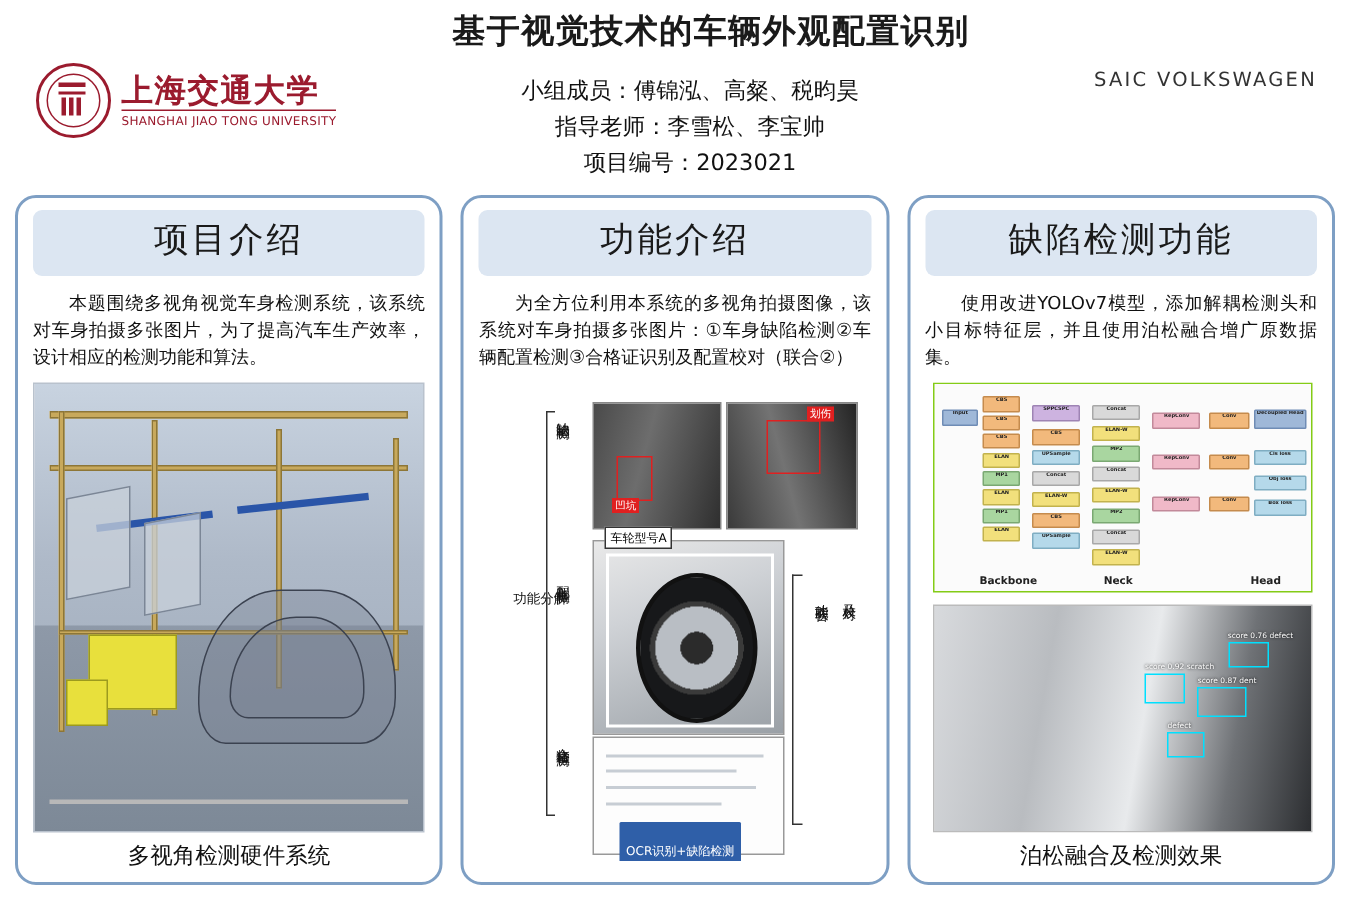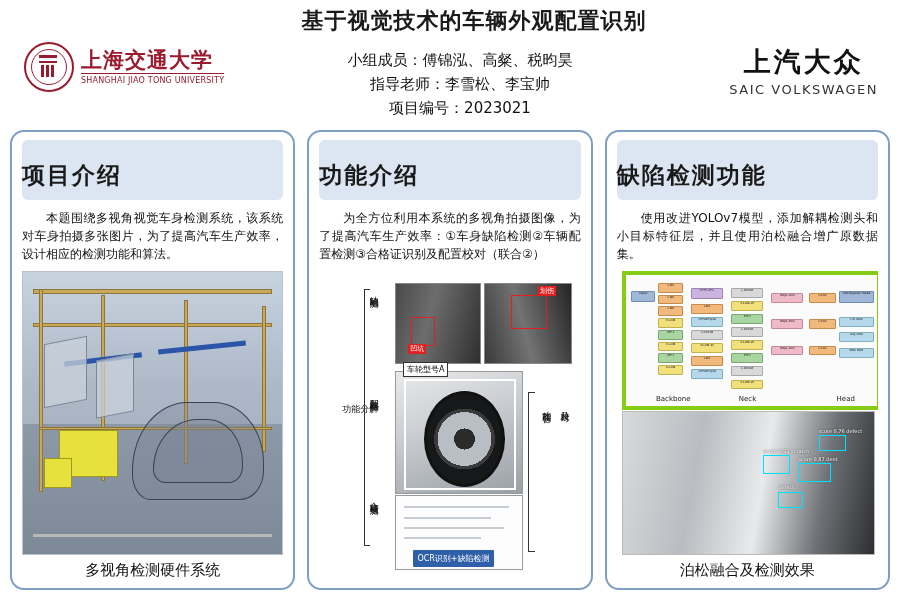--- a/index.html
+++ b/index.html
@@ -144,25 +144,25 @@
     padding: 8px 10px 6px 10px;
     box-sizing: border-box;
     display: flex;
     flex-direction: column;
     position: relative;
     overflow: hidden;
   }
   .card-head {
     background: #dce6f2;
     border-radius: 6px;
-    text-align: left;
+    text-align: center;
     font-size: 23px;
-    font-weight: bold;
+    font-weight: normal;
     color: #1a1a1a;
-    padding: 20px 0 9px 0;
+    padding: 4px 0 9px 0;
     letter-spacing: 2px;
   }
   .card-body {
     font-size: 12px;
     line-height: 1.5;
     color: #111;
     text-align: justify;
     margin-top: 9px;
     text-indent: 2em;
   }
@@ -292,41 +292,42 @@
   .ocr-line {
     position: absolute;
     background: #c7cdd4;
     height: 2px;
   }
   .bluetag {
     position: absolute;
     background: #2f5fa8;
     color: #fff;
     font-size: 8px;
-    padding: 3px 4px;
+    padding: 14px 4px;
     white-space: nowrap;
     border-radius: 1px;
     text-align: center;
   }
   .f2-box {
     position: absolute;
     border: 1px solid #333;
   }
 
   
   .fig3 { background: #ffffff; }
   .net {
     position: absolute;
     left: 2%;
     top: 0;
     width: 96%;
     height: 46%;
     background: #fbfbfb;
-    border: 4px solid #84cc16;
-    overflow: hidden;
+    border: 1px solid #84cc16;
+    overflow: hidden;
+    font-weight: bold;
   }
   .nb {
     position: absolute;
     font-size: 3.4px;
     color: #222;
     text-align: center;
     line-height: 1;
     border-radius: 1px;
     overflow: hidden;
   }
@@ -374,21 +375,20 @@
 
     <div class="title">基于视觉技术的车辆外观配置识别</div>
 
     <div class="meta">
       <div>小组成员：傅锦泓、高粲、税昀昊</div>
       <div>指导老师：李雪松、李宝帅</div>
       <div>项目编号：2023021</div>
     </div>
 
     <div class="vw-logo">
-      <div class="vw-cn">上汽大众</div>
       <div class="vw-en">SAIC VOLKSWAGEN</div>
     </div>
   </div>
 
   <div class="cards">
 
     <div class="card">
       <div class="card-head">项目介绍</div>
       <div class="card-body">本题围绕多视角视觉车身检测系统，该系统对车身拍摄多张图片，为了提高汽车生产效率，设计相应的检测功能和算法。</div>
 
@@ -416,21 +416,21 @@
         <div class="f1-car" style="left:50%; top:52%; width:34%; height:22%; border-radius:50% 40% 16% 14% / 80% 70% 26% 22%;"></div>
 
         <div class="f1-beam" style="left:4%; bottom:6%; width:92%; height:3px; background:#b8b8b8; box-shadow:none;"></div>
       </div>
 
       <div class="card-caption">多视角检测硬件系统</div>
     </div>
 
     <div class="card">
       <div class="card-head">功能介绍</div>
-      <div class="card-body">为全方位利用本系统的多视角拍摄图像，为了提高汽车生产效率：①车身缺陷检测②车辆配置检测③合格证识别及配置校对（联合②）</div>
+      <div class="card-body">为全方位利用本系统的多视角拍摄图像，该系统对车身拍摄多张图片：①车身缺陷检测②车辆配置检测③合格证识别及配置校对（联合②）</div>
 
       <div class="fig fig2">
 
         <div class="f2-label" style="left:0%; top:44%; width:16%;">功能分解</div>
         <div class="f2-brace" style="left:17%; top:6%; width:5px; height:84%;"></div>
 
         <div class="f2-vert" style="left:19%; top:6%; height:22%;">缺陷检测</div>
         <div class="f2-img tire-a" style="left:29%; top:4%; width:32%; height:26%;">
           <div class="redbox" style="left:18%; top:42%; width:26%; height:34%;"></div>
         </div>

